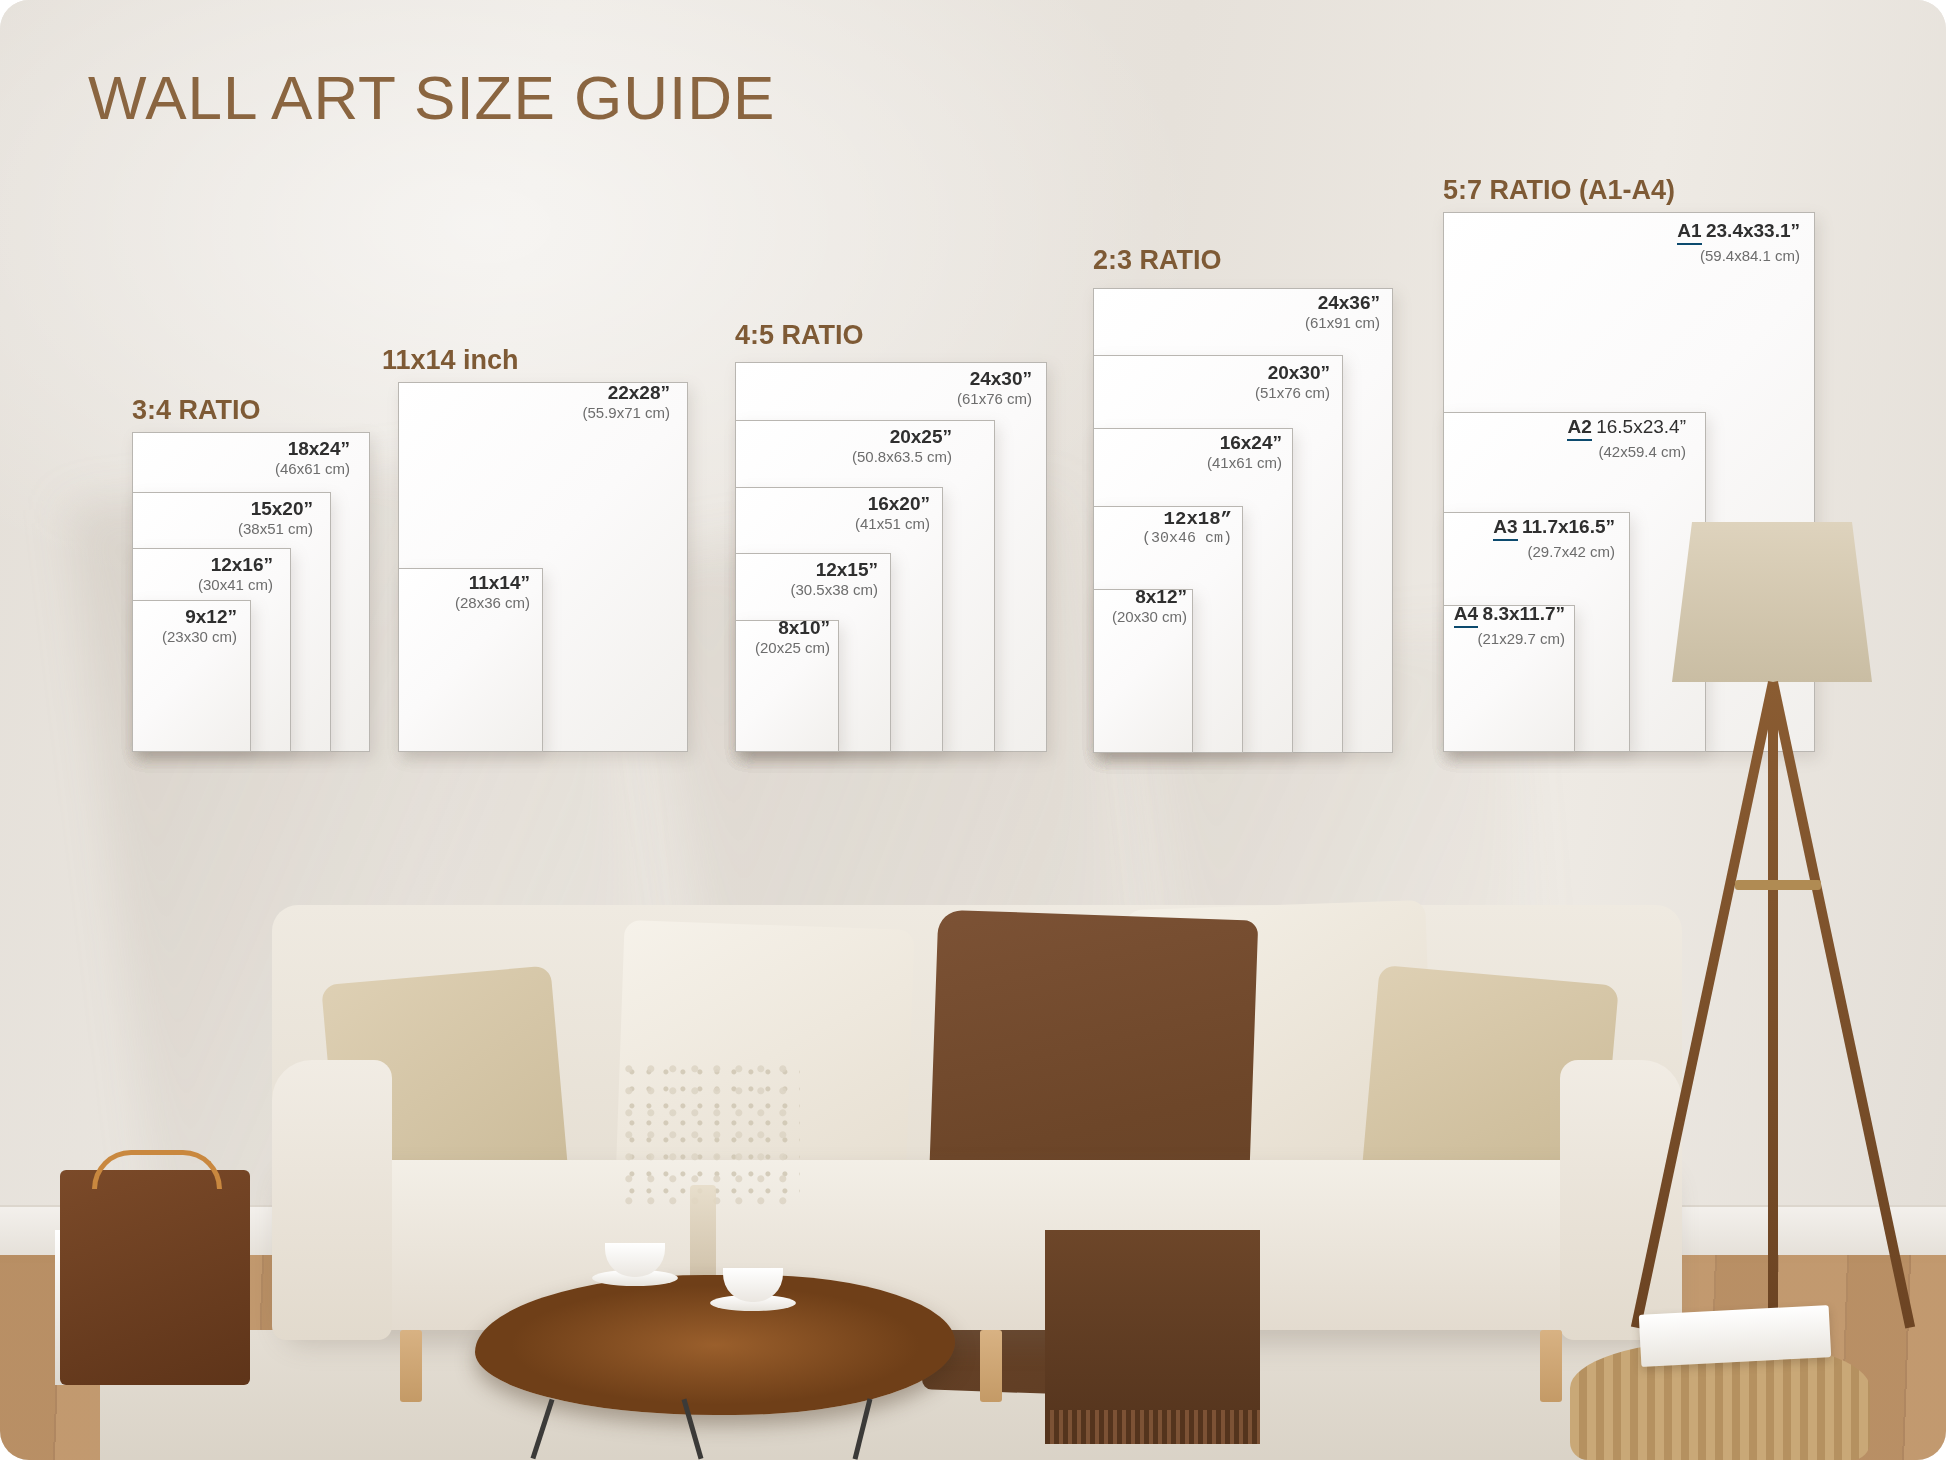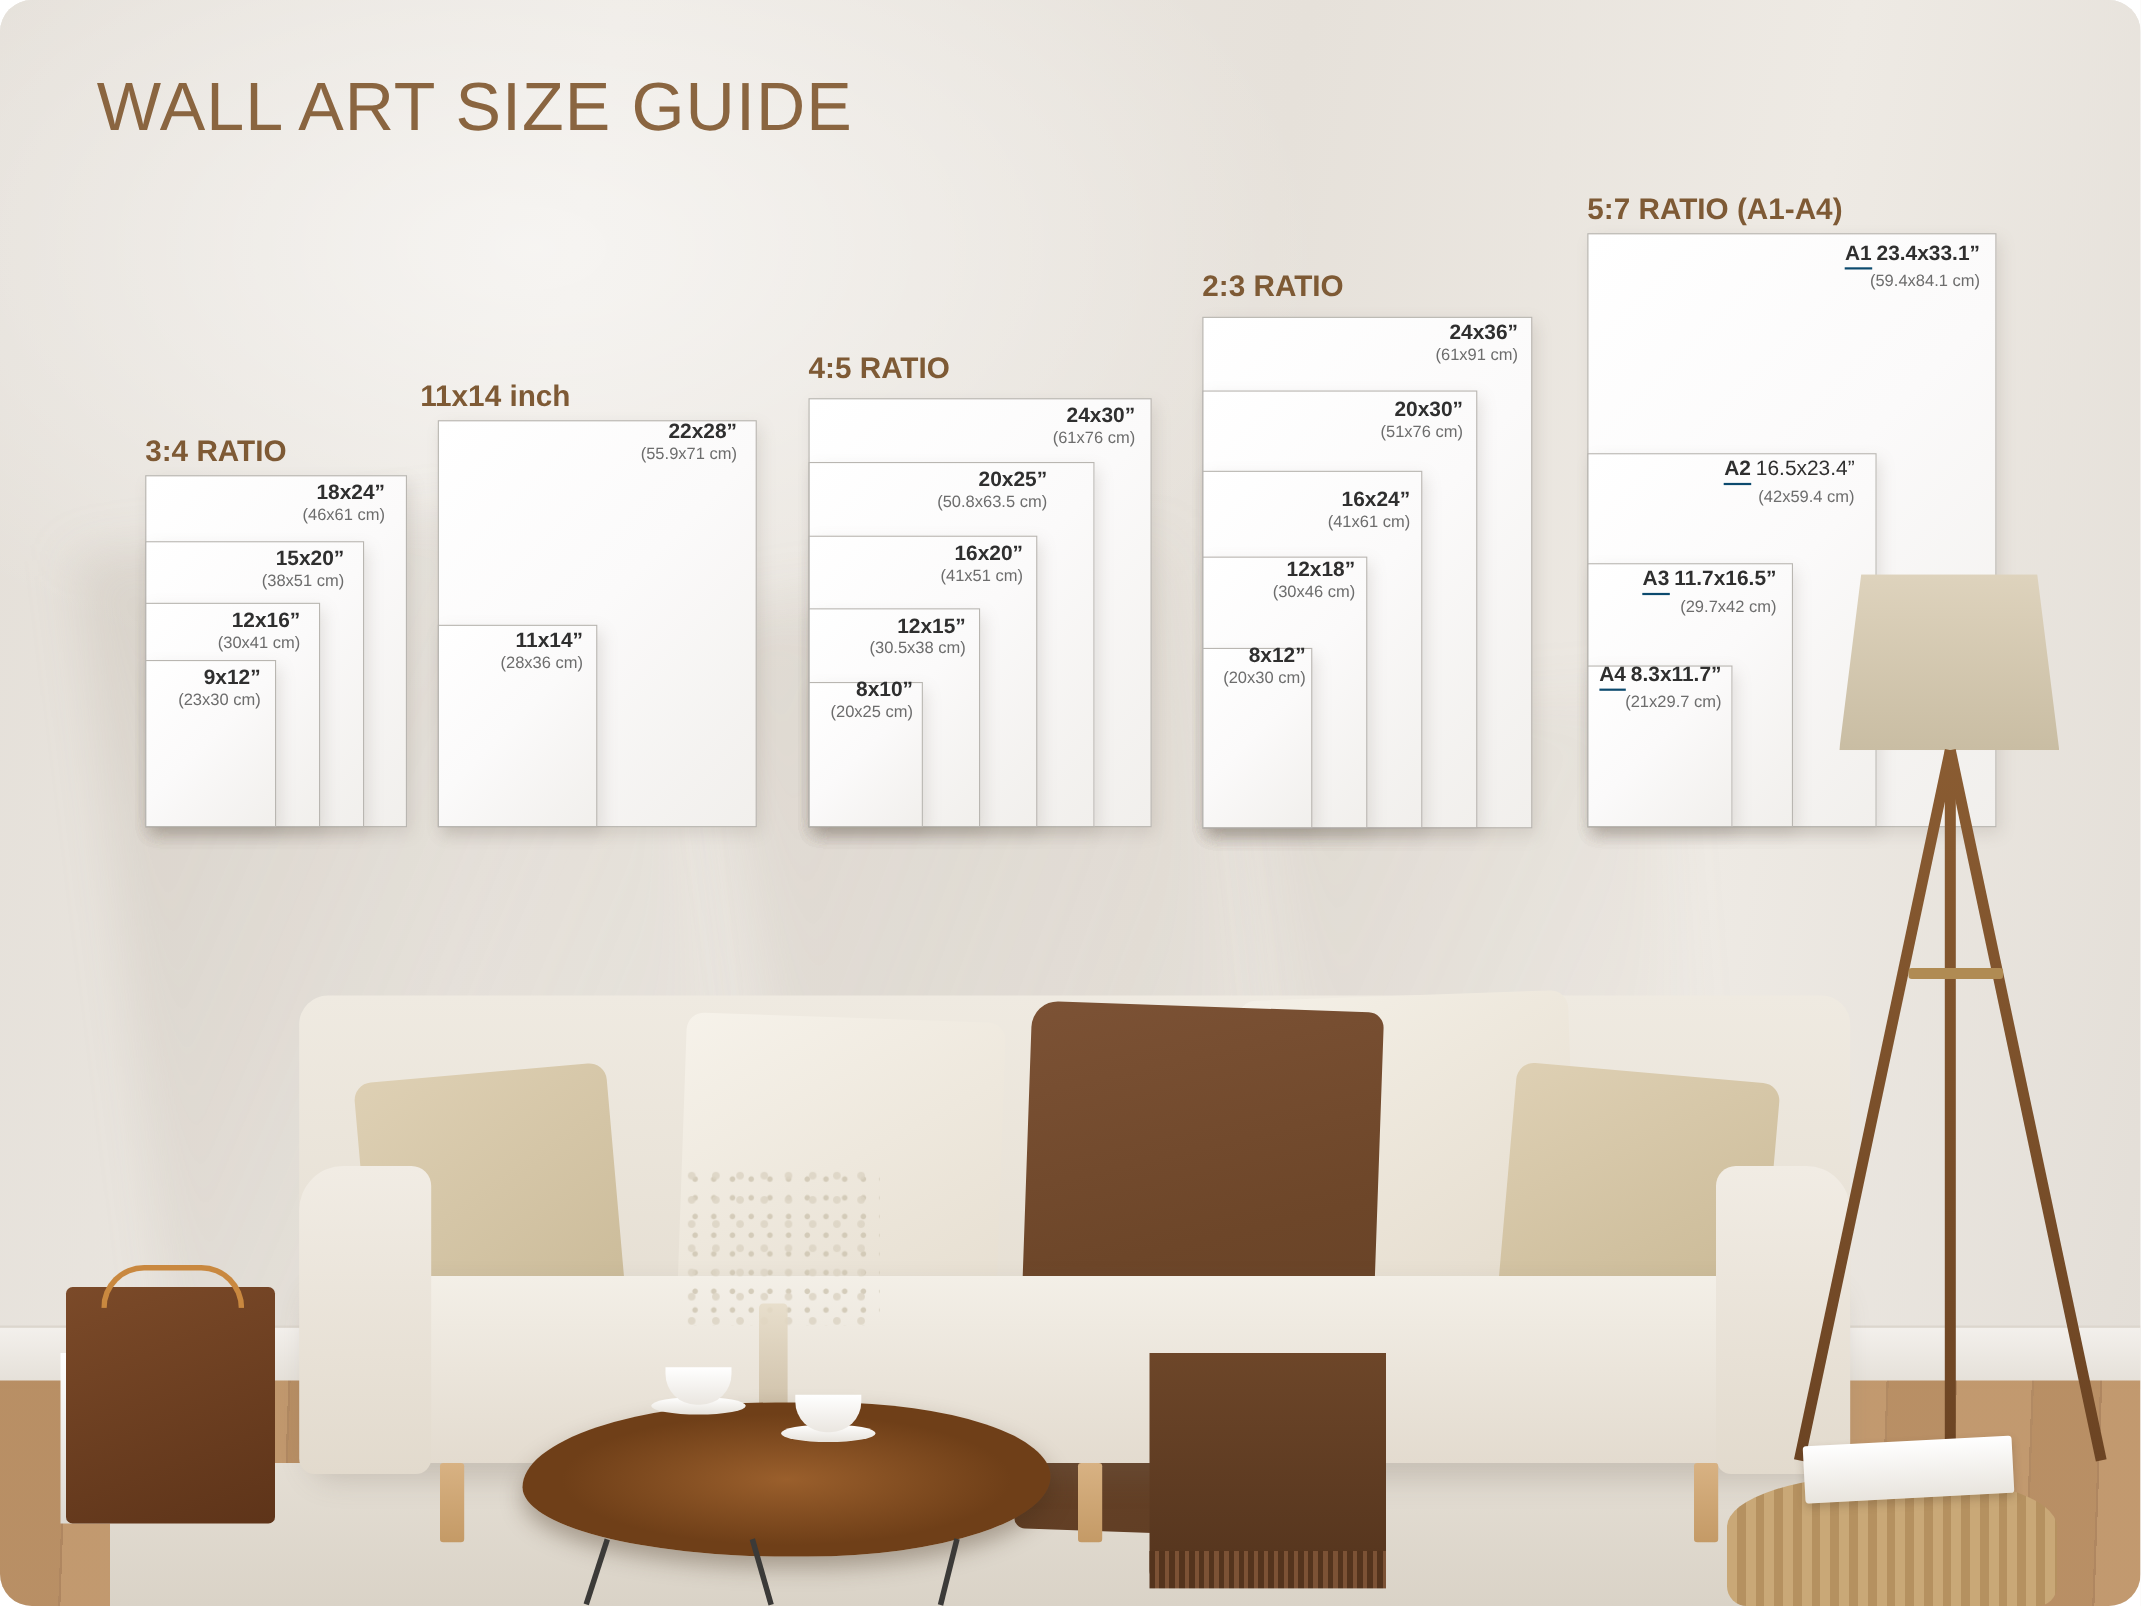--- a/index.html
+++ b/index.html
@@ -444,27 +444,27 @@
       <div class="l2">(61x91 cm)</div>
     </div>
 
     <div class="frame" style="left:1093px; top:355px; width:250px; height:398px;"></div>
     <div class="lbl" style="left:1112px; top:362px; width:218px;">
       <div class="l1">20x30”</div>
       <div class="l2">(51x76 cm)</div>
     </div>
 
     <div class="frame" style="left:1093px; top:428px; width:200px; height:325px;"></div>
-    <div class="lbl" style="left:1106px; top:444px; width:176px;">
+    <div class="lbl" style="left:1106px; top:432px; width:176px;">
       <div class="l1">16x24”</div>
       <div class="l2">(41x61 cm)</div>
     </div>
 
     <div class="frame" style="left:1093px; top:506px; width:150px; height:247px;"></div>
-    <div class="lbl" style="left:1094px; top:508px; width:138px;">
+    <div class="lbl" style="left:1094px; top:508px; width:138px;font-family:Liberation Mono, monospace;">
       <div class="l1">12x18”</div>
       <div class="l2">(30x46 cm)</div>
     </div>
 
     <div class="frame" style="left:1093px; top:589px; width:100px; height:164px;"></div>
     <div class="lbl" style="left:1082px; top:586px; width:105px;">
       <div class="l1">8x12”</div>
       <div class="l2">(20x30 cm)</div>
     </div>
   </div>

